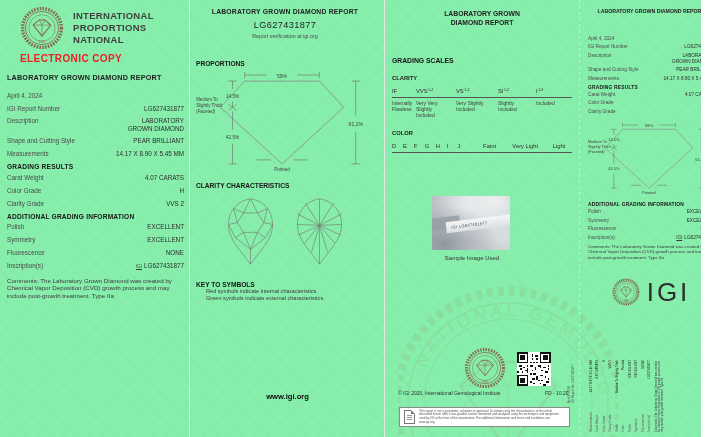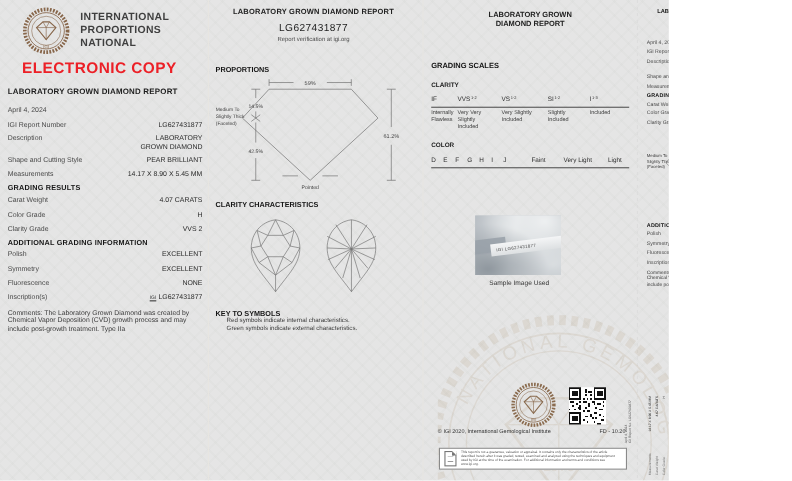--- a/index.html
+++ b/index.html
@@ -1,31 +1,31 @@
 <!DOCTYPE html>
 <html><head>
 <meta charset="utf-8">
 <style>
   html,body{margin:0;padding:0;background:#ffffff;}
-  .page{position:relative;width:608px;height:437px;background:#e5e5e5;overflow:hidden;
+  .page{position:relative;width:701px;height:437px;background:#86efac;overflow:hidden;
         font-family:"Liberation Sans",sans-serif;color:#3c3c3c;}
   .page::before{content:"";position:absolute;inset:0;pointer-events:none;
         background:
           repeating-linear-gradient(45deg, rgba(150,160,145,.045) 0 2px, transparent 2px 9px),
           repeating-linear-gradient(-45deg, rgba(150,160,145,.035) 0 2px, transparent 2px 9px);}
   .fold{position:absolute;top:0;bottom:0;width:1px;background:#e7e5e1;}
   .fold.perf{background:repeating-linear-gradient(#ddd 0 3px, transparent 3px 6px);}
 
   
   .panel-left{position:absolute;left:7px;top:6px;width:177px;}
   .logo-row{display:flex;align-items:flex-start;margin-left:13px;}
   .seal-lg{width:44px;height:44px;color:#87664a;flex:0 0 auto;}
   .org-text{margin-left:9px;padding-top:4px;font-weight:bold;font-size:9.5px;line-height:12px;
             color:#3f3f3f;letter-spacing:.3px;}
-  .ecopy{margin:3px 0 0 13px;font-weight:bold;font-size:14px;letter-spacing:.4px;color:#ec2027;}
+  .ecopy{margin:3px 0 0 13px;font-weight:bold;font-size:10px;letter-spacing:.4px;color:#ec2027;}
   .lp-title{margin-top:9px;font-weight:bold;font-size:7.2px;letter-spacing:.2px;color:#1c1c1c;}
   .ftable{margin-top:7px;}
   .frow{display:flex;justify-content:space-between;align-items:flex-start;
         font-size:6.3px;line-height:7.2px;padding:2.8px 0;}
   .frow .lbl{color:#4a4a4a;}
   .frow .val{text-align:right;color:#2c2c2c;max-width:92px;}
   .shead{font-weight:bold;font-size:6.6px;color:#161616;letter-spacing:.2px;margin:3px 0 1px 0;}
   .comments{margin-top:4px;font-size:6.2px;line-height:7.6px;color:#3a3a3a;}
   .insc-logo{font-size:4.5px;text-decoration:underline;margin-right:2px;color:#3a3a3a;}
 
@@ -244,20 +244,21 @@
       <svg class="pear" viewBox="0 0 60 80">
         <path d="M30,3 C15,5 5,17 5,32 C5,48 16,58 30,77 C44,58 55,48 55,32 C55,17 45,5 30,3 Z"></path>
         <path d="M30,33 L30,3 M30,33 L14,8 M30,33 L5,20 M30,33 L5,32 M30,33 L6,44 M30,33 L13,53 M30,33 L21,63 M30,33 L30,77 M30,33 L39,63 M30,33 L47,53 M30,33 L54,44 M30,33 L55,32 M30,33 L55,20 M30,33 L46,8"></path>
       </svg>
     </div>
 
     <div class="key-head">KEY TO SYMBOLS</div>
     <div class="key-line">Red symbols indicate internal characteristics.</div>
     <div class="key-line">Green symbols indicate external characteristics.</div>
   </div>
+  <div class="website">www.igi.org</div>
 
   <div class="panel-scales">
     <div class="gs-title">
       <div>LABORATORY GROWN</div>
       <div>DIAMOND REPORT</div>
     </div>
     <div class="gs-head">GRADING SCALES</div>
     <div class="gs-sub">CLARITY</div>
     <div class="cl-grades">
       <span class="c c1"><span>IF</span><span class="sup"></span></span>

